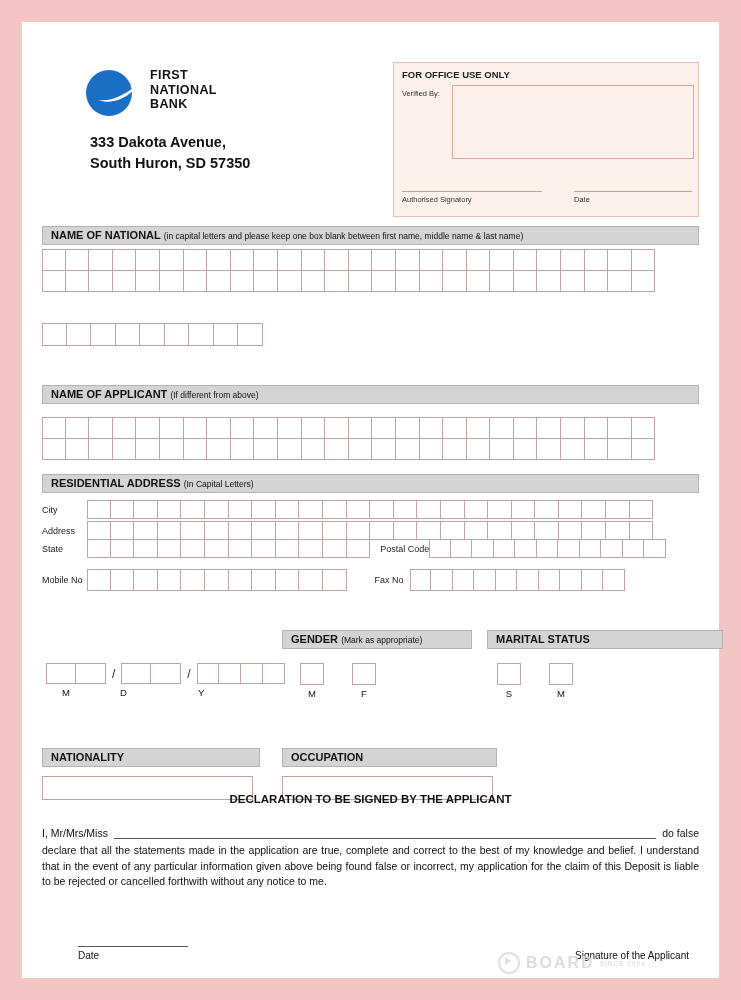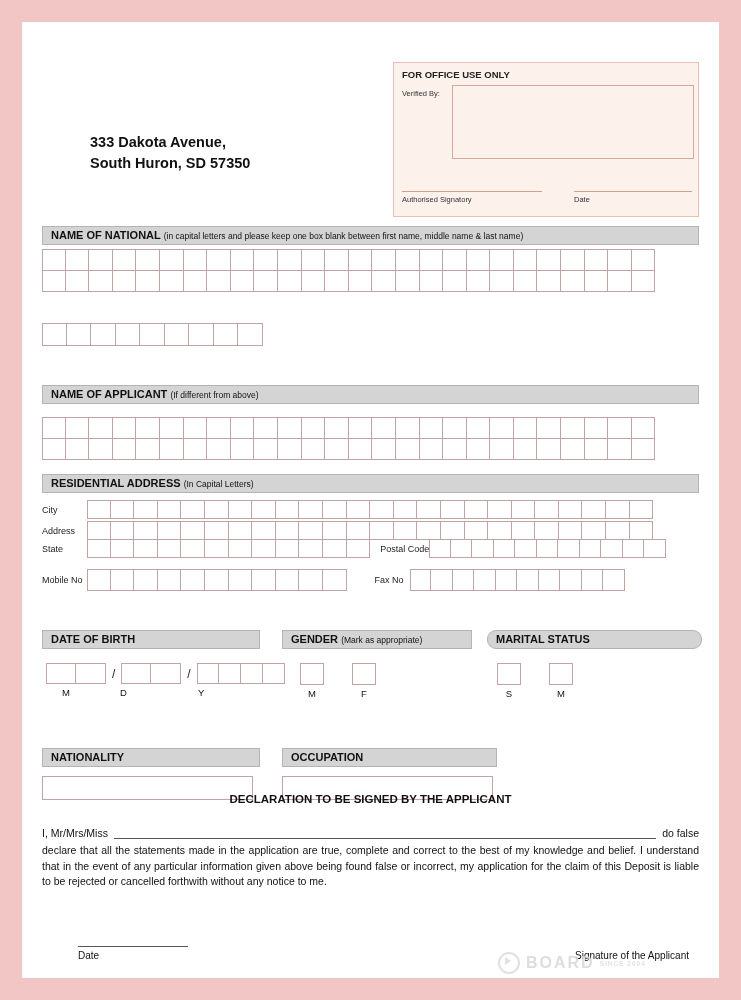--- a/index.html
+++ b/index.html
@@ -97,20 +97,34 @@
   .wm-since{font-size:6.5px;letter-spacing:1px;margin-left:5px;color:#dcdcdc;}
 </style>
 </head>
 <body>
 
 <div class="page">
   <div class="inner">
 
     <div class="header">
 
+      <div class="logo-wrap">
+        <div class="logo-mark">
+          <div class="ball"></div>
+          <svg class="swoosh" viewBox="0 0 44 24">
+            <path d="M0 20 C14 22 30 14 44 0 C34 16 16 26 0 20 Z" fill="#ffffff"></path>
+            <path d="M6 12 C16 13 26 9 34 2 C26 12 14 17 6 12 Z" fill="#1a6fc4"></path>
+          </svg>
+        </div>
+        <div class="logo-text">
+          <div>FIRST</div>
+          <div>NATIONAL</div>
+          <div>BANK</div>
+        </div>
+      </div>
 
       <div class="addr">
         <div>333 Dakota Avenue,</div>
         <div>South Huron, SD 57350</div>
       </div>
 
 
       <div class="office-box">
         <div class="office-title">FOR OFFICE USE ONLY</div>
         <div class="verified-lbl">Verified By:</div>
@@ -392,28 +406,25 @@
               <div class="cell" style="width: 21.5px; height: 22px;"></div>
               <div class="cell" style="width: 21.5px; height: 22px;"></div>
               <div class="cell" style="width: 21.5px; height: 22px;"></div>
             </div>
         </div>
       </div>
     </div>
 
     <div class="sec" style="top:594px;">
       <div style="position:relative;height:60px;">
-        <div class="bar" style="position:absolute;left:0;top:0;width:218px;">
-          <span>DATE OF BIRTH</span>
-        </div>
         <div class="bar" style="position:absolute;left:240px;top:0;width:190px;">
           <span>GENDER</span>
           <span class="sub">(Mark as appropriate)</span>
         </div>
-        <div class="bar" style="position:absolute;left:445px;top:0;width:215px;border-radius:9px;">
+        <div class="bar" style="position:absolute;left:445px;top:0;width:236px;">
           <span>MARITAL STATUS</span>
         </div>
 
         <div style="position:absolute;left:4px;top:33px;display:flex;align-items:center;">
           <div class="comb" id="dob-m">
               <div class="cell" style="width: 30px; height: 21px;"></div>
               <div class="cell" style="width: 30px; height: 21px;"></div>
             </div>
           <span class="slash">/</span>
           <div class="comb" id="dob-d">

